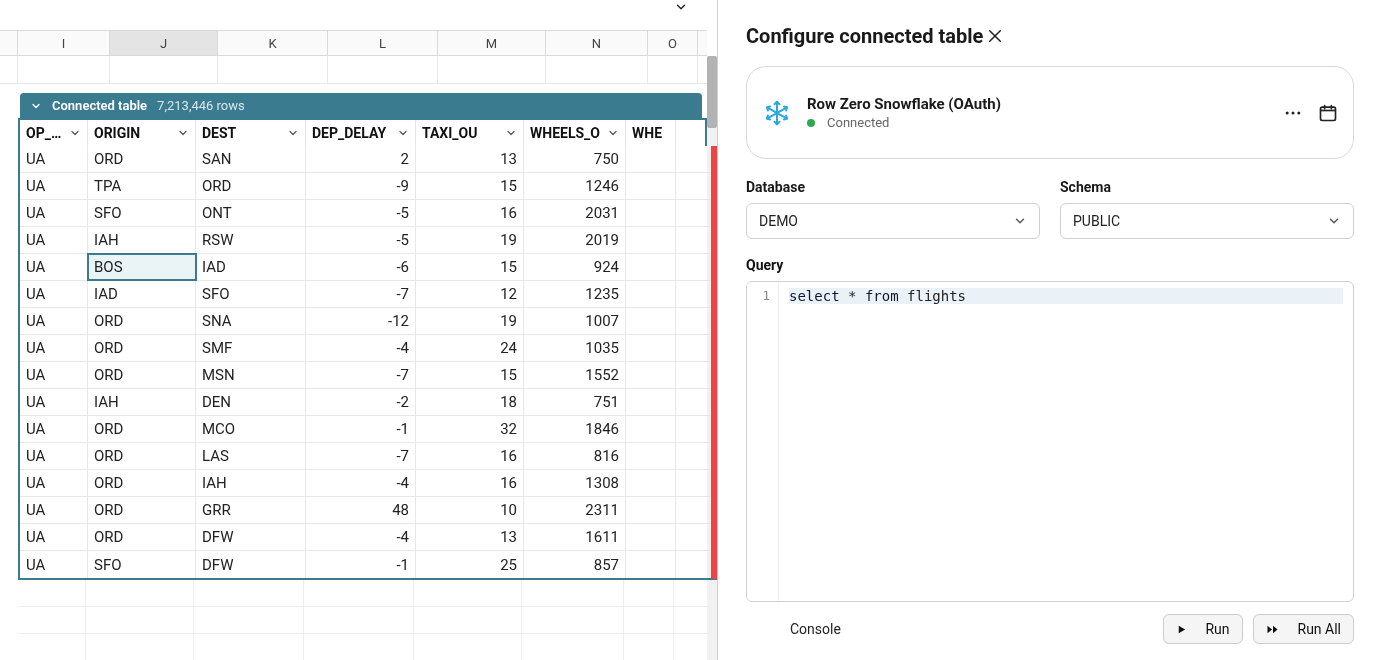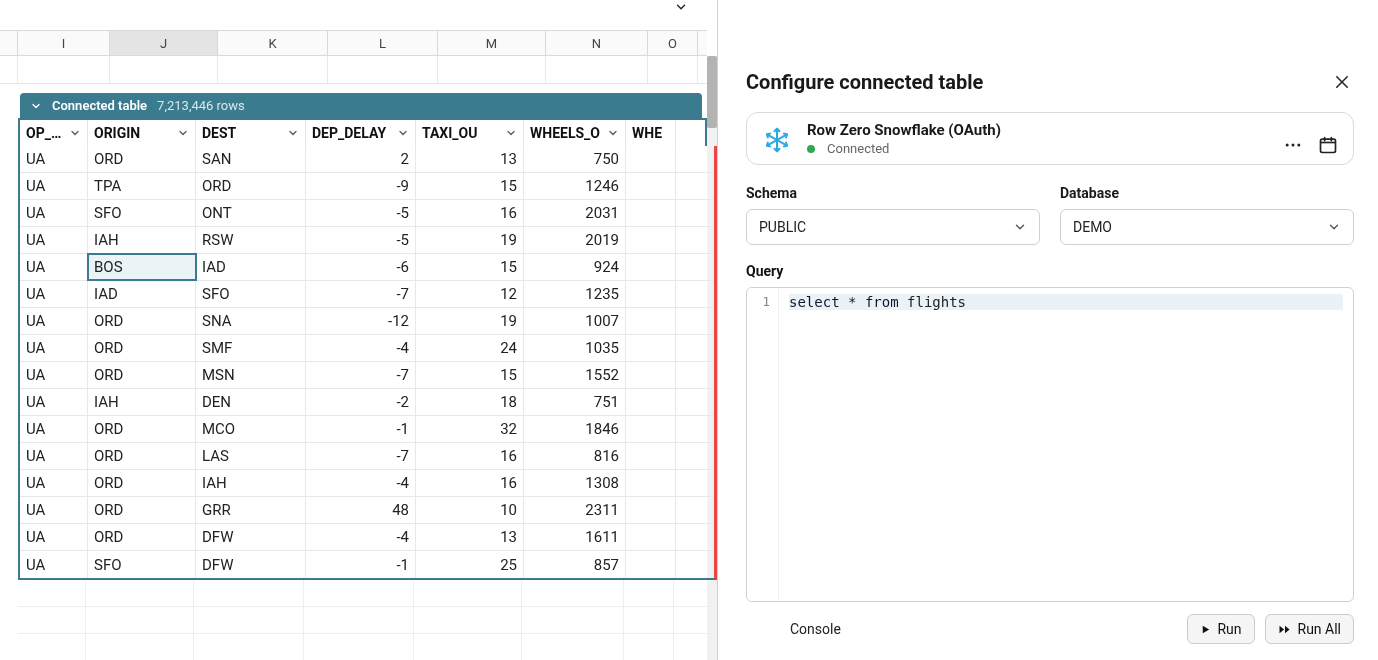--- a/index.html
+++ b/index.html
@@ -160,21 +160,21 @@
   .w-taxi{width:108px;}
   .w-wheels{width:102px;}
   .w-whe{width:50px;border-right:none;}
 
   
   .table-body {
     position:absolute;
     top:146px;
     left:18px; right:0;
     border-left:2px solid #3a7b8f;
-    border-right:3px solid #ef4444;
+    border-right:6px solid #ef4444;
     border-bottom:2px solid #3a7b8f;
     z-index:1;
   }
   .trow {
     display:flex;
     height:27px;
     border-bottom:1px solid #e8e8e8;
   }
   .trow:last-child{border-bottom:none;}
   .tcell {
@@ -206,38 +206,37 @@
   
   .config-pane {
     flex:1;
     padding:24px 24px 16px 28px;
     position:relative;
     background:#fff;
     display:flex;
     flex-direction:column;
   }
   .config-title-row {
-    display:flex;align-items:center;justify-content:space-between;
+    display:flex;align-items:center;
     margin-bottom:18px;
-    margin-top:46px;
   }
   .config-title {
     font-size:20px;font-weight:700;color:#1a1a1a;
   }
   .close-btn {
     width:24px;height:24px;display:flex;align-items:center;justify-content:center;
     cursor:pointer;color:#222;
   }
 
   
   .conn-card {
     border:1px solid #d9d9d9;
-    border-radius:12px;
-    padding:8px 14px;
-    display:flex;align-items:flex-end;gap:14px;
+    border-radius:20px;
+    padding:28px 14px;
+    display:flex;align-items:center;gap:14px;
     margin-bottom:20px;
   }
   .snow-icon {
     width:32px;height:32px;display:flex;align-items:center;justify-content:center;
     color:#2aa8e0;
   }
   .conn-info {flex:1;}
   .conn-name{font-size:15px;font-weight:700;color:#1a1a1a;margin-bottom:2px;}
   .conn-status{display:flex;align-items:center;gap:12px;font-size:13px;color:#666;}
   .status-dot{width:8px;height:8px;border-radius:50%;background:#2fa84f;}
@@ -280,21 +279,21 @@
   
   .config-footer{
     display:flex;align-items:center;justify-content:space-between;
     margin-top:12px;
     margin-left:44px;
   }
   .console-lbl{font-size:14px;color:#222;}
   .run-buttons{display:flex;gap:10px;}
   .btn{
     border:1px solid #ccc;border-radius:6px;background:#f5f5f5;
-    padding:6px 12px;display:flex;align-items:center;gap:6px;
+    padding:6px 12px;display:flex;align-items:center;gap:18px;
     cursor:pointer;font-size:14px;color:#111;
   }
 
   svg{display:block;}
 </style>
 </head>
 <body>
 
 <div class="sheet-pane">
 
@@ -613,32 +612,32 @@
           <rect x="3" y="5" width="18" height="16" rx="2" fill="none" stroke="#222" stroke-width="2"></rect>
           <path d="M3 9h18" stroke="#222" stroke-width="2"></path>
           <path d="M8 3v4M16 3v4" stroke="#222" stroke-width="2" stroke-linecap="round"></path>
         </svg>
       </span>
     </div>
   </div>
 
   <div class="form-row">
     <div class="form-col">
+      <div class="form-label">Database</div>
+      <div class="select">
+        <span class="val">DEMO</span>
+        <svg width="14" height="14" viewBox="0 0 24 24">
+            <path d="M6 9l6 6 6-6" fill="none" stroke="#555" stroke-width="2.4" stroke-linecap="round" stroke-linejoin="round"></path>
+          </svg>
+      </div>
+    </div>
+    <div class="form-col">
       <div class="form-label">Schema</div>
       <div class="select">
         <span class="val">PUBLIC</span>
-        <svg width="14" height="14" viewBox="0 0 24 24">
-            <path d="M6 9l6 6 6-6" fill="none" stroke="#555" stroke-width="2.4" stroke-linecap="round" stroke-linejoin="round"></path>
-          </svg>
-      </div>
-    </div>
-    <div class="form-col">
-      <div class="form-label">Database</div>
-      <div class="select">
-        <span class="val">DEMO</span>
         <svg width="14" height="14" viewBox="0 0 24 24">
             <path d="M6 9l6 6 6-6" fill="none" stroke="#555" stroke-width="2.4" stroke-linecap="round" stroke-linejoin="round"></path>
           </svg>
       </div>
     </div>
   </div>
 
   <div class="query-label">Query</div>
   <div class="query-editor">
     <div class="gutter">

